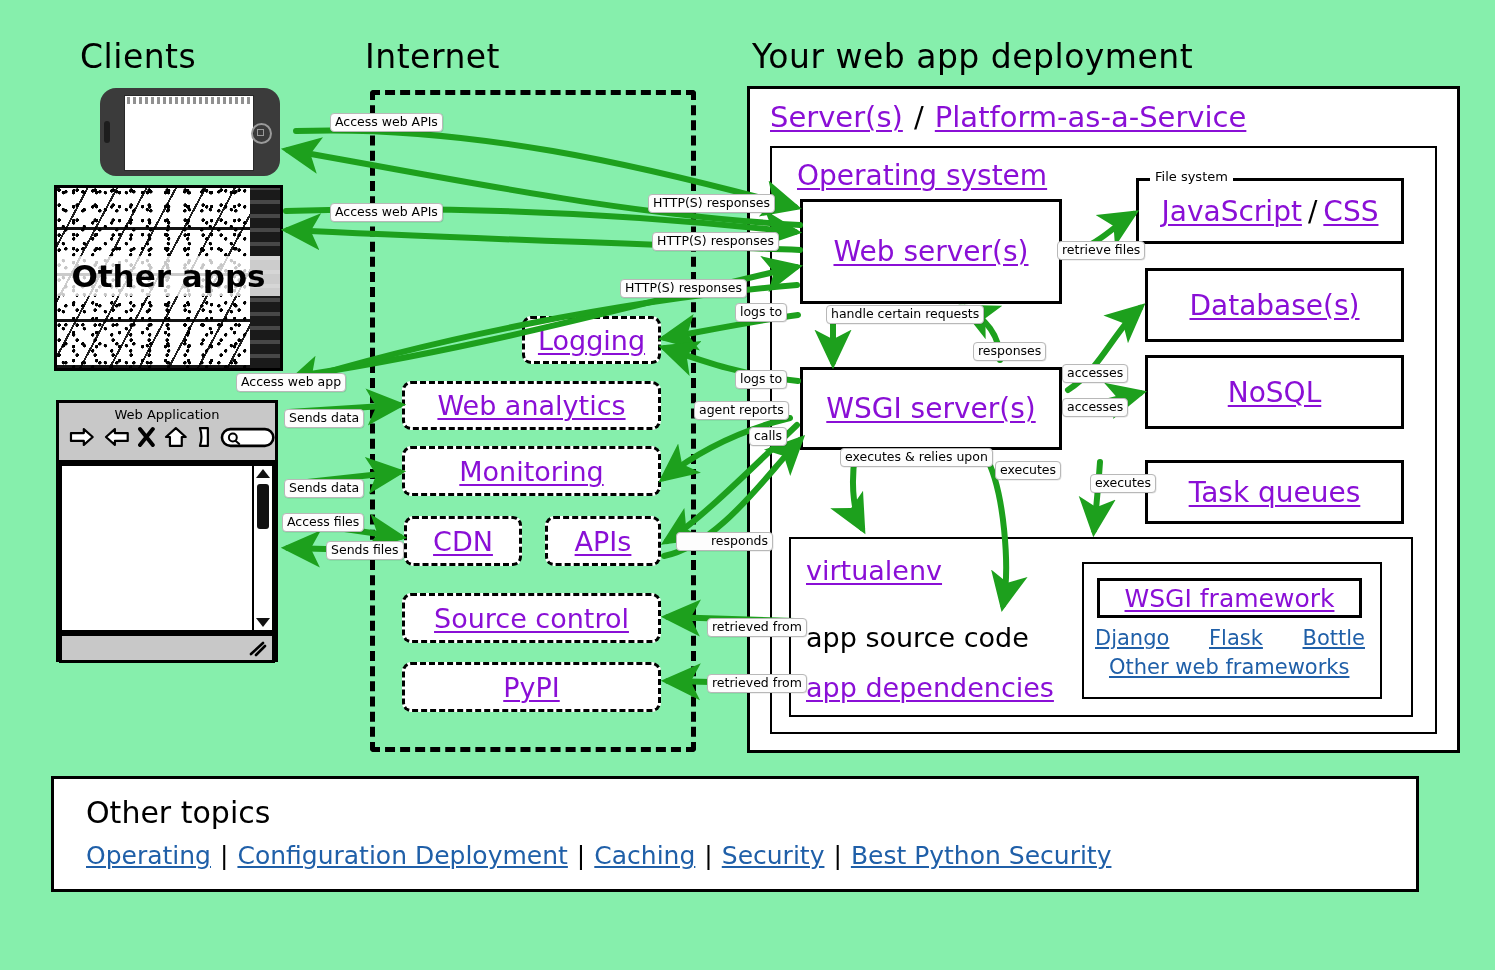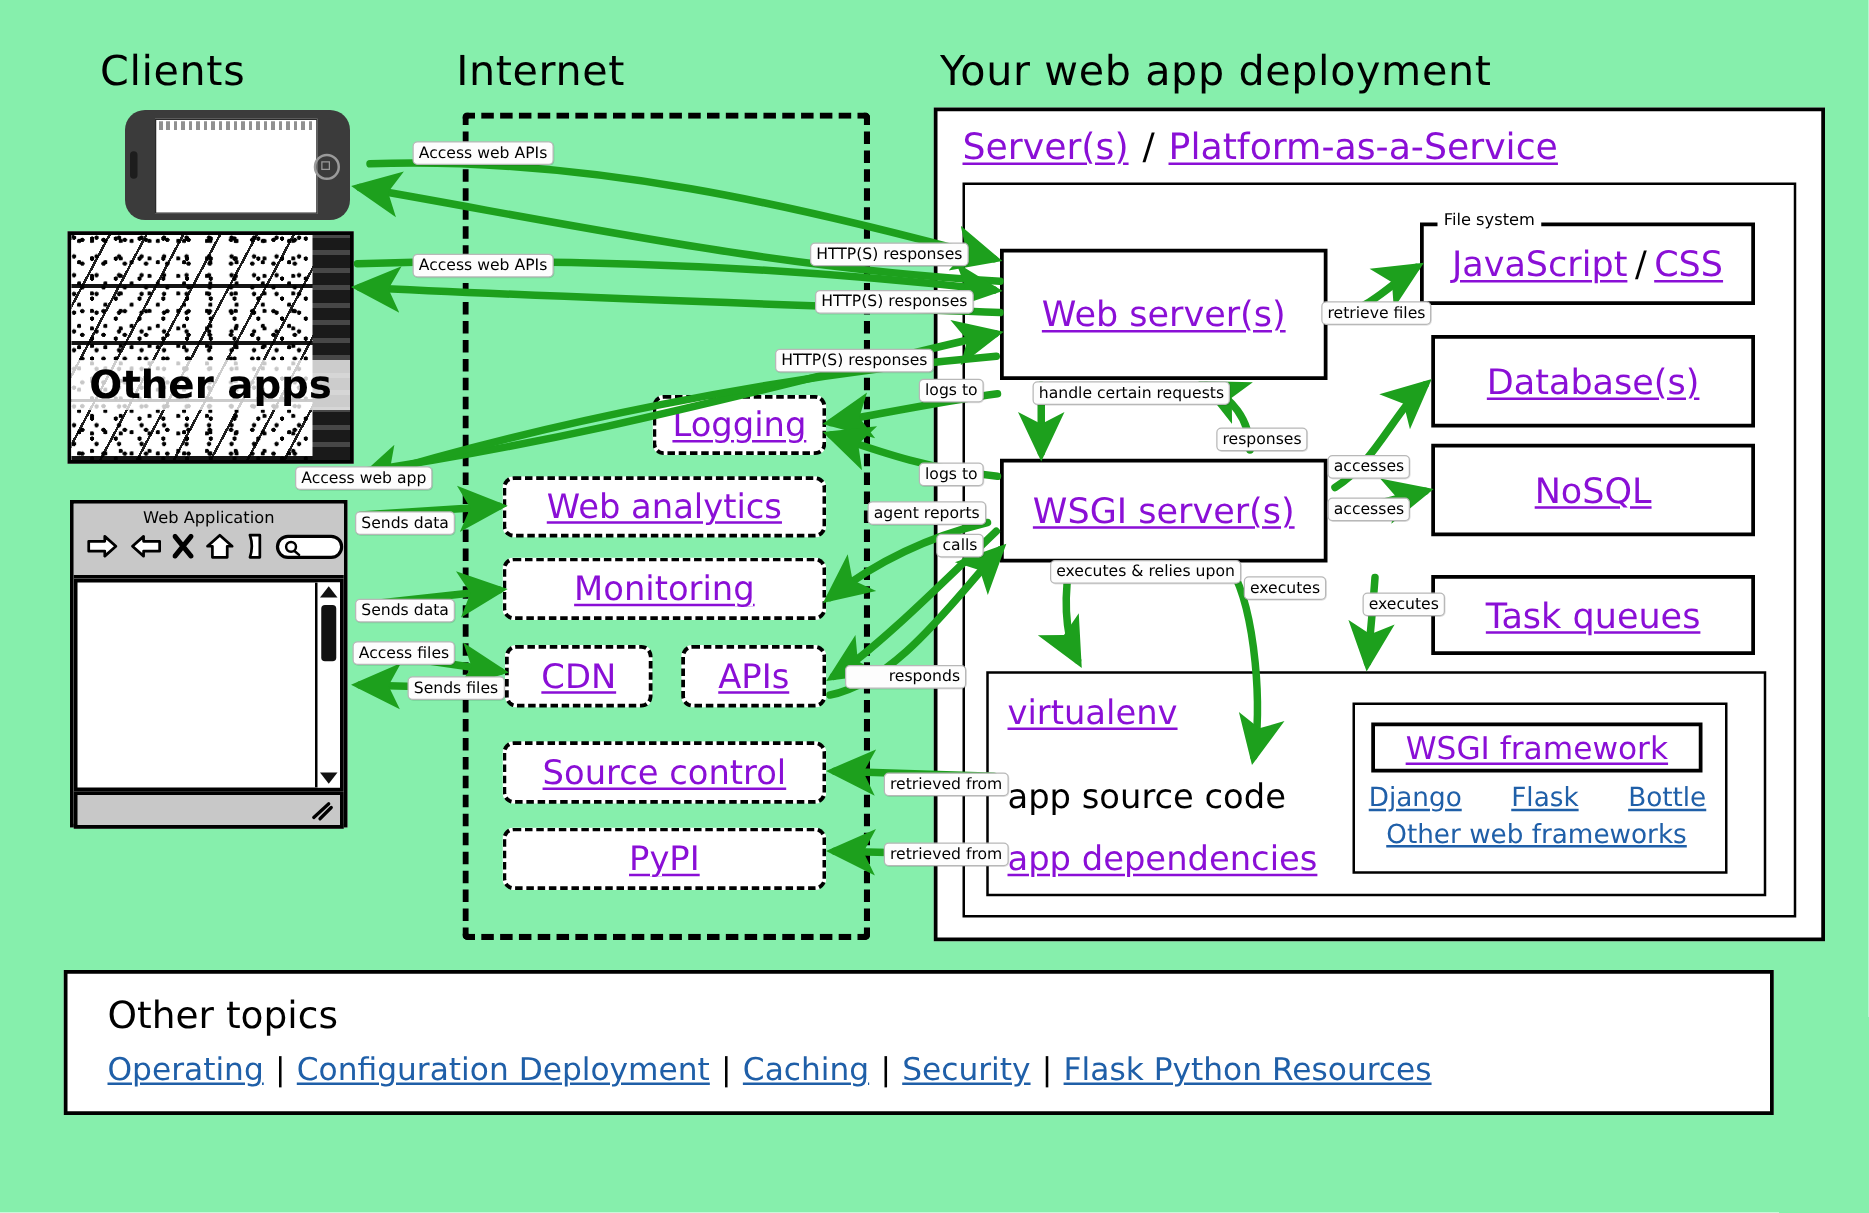--- a/index.html
+++ b/index.html
@@ -287,21 +287,21 @@
     <div class="phone-speaker" style="left:4px; top:33px;"></div>
     <div class="phone-screen" style="left:24px; top:7px; width:128px; height:74px;">
       <div class="phone-statusbar" style="left:2px; top:1px; width:124px;"></div>
     </div>
     <div class="phone-home" style="right:8px; top:35px;"></div>
   </div>
 
   <div class="rack-outer" style="left:54px; top:185px; width:223px; height:180px;">
     <div class="rack-img"></div>
     <div class="rack-right"></div>
-    <div class="rack-caption" style="top:68px;margin-top:32px;">Other apps</div>
+    <div class="rack-caption" style="top:68px;">Other apps</div>
   </div>
 
   <div class="br-frame" style="left:56px; top:400px; width:222px; height:262px;">
     <div class="br-chrome" style="left:0; top:0; width:216px; height:60px;">
       <div class="br-title">Web Application</div>
       <div class="br-icons">
         <svg width="26" height="22" viewBox="0 0 26 22">
           <path d="M2 11 L11 3 L11 7 L24 7 L24 15 L11 15 L11 19 Z" transform="rotate(180 13 11)" fill="#fff" stroke="#000" stroke-width="2.2" stroke-linejoin="round"></path>
         </svg>
         <svg width="26" height="22" viewBox="0 0 26 22">
@@ -373,20 +373,23 @@
 
   <div class="solid-box abs" style="left:747px; top:86px; width:713px; height:667px;"></div>
 
   <div class="abs" style="left:770px; top:100px;">
     <span class="lnk" style="font-size:29px;">Server(s)</span>
     <span class="plain" style="font-size:29px; margin:0 6px;">/</span>
     <span class="lnk" style="font-size:29px;">Platform-as-a-Service</span>
   </div>
 
   <div class="thin-box abs" style="left:770px; top:146px; width:667px; height:588px;"></div>
+  <div class="abs" style="left:797px; top:159px;">
+    <span class="lnk" style="font-size:28px;">Operating system</span>
+  </div>
 
   <div class="solid-box abs box-center" style="left:800px; top:199px; width:262px; height:105px;">
     <span class="lnk" style="font-size:28px;">Web server(s)</span>
   </div>
 
   <div class="solid-box abs box-center" style="left:800px; top:367px; width:262px; height:83px;">
     <span class="lnk" style="font-size:28px;">WSGI server(s)</span>
   </div>
 
   <div class="fs-wrap" style="left:1136px; top:178px; width:268px; height:66px;">
@@ -526,17 +529,17 @@
     <div class="ot-title" style="position:absolute; left:32px; top:16px;">Other topics</div>
     <div class="ot-links" style="position:absolute; left:32px; top:62px;">
       <span class="lnk-blue" style="font-size:25px;">Operating</span>
       <span class="ot-sep">|</span>
       <span class="lnk-blue" style="font-size:25px;">Configuration Deployment</span>
       <span class="ot-sep">|</span>
       <span class="lnk-blue" style="font-size:25px;">Caching</span>
       <span class="ot-sep">|</span>
       <span class="lnk-blue" style="font-size:25px;">Security</span>
       <span class="ot-sep">|</span>
-      <span class="lnk-blue" style="font-size:25px;">Flask Python Resources</span>
+      <span class="lnk-blue" style="font-size:25px;">Best Python Security</span>
     </div>
   </div>
 
 </div>
 
 </body></html>

